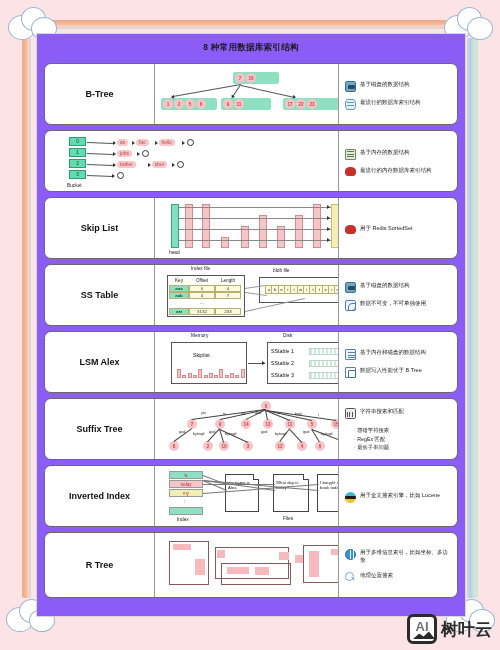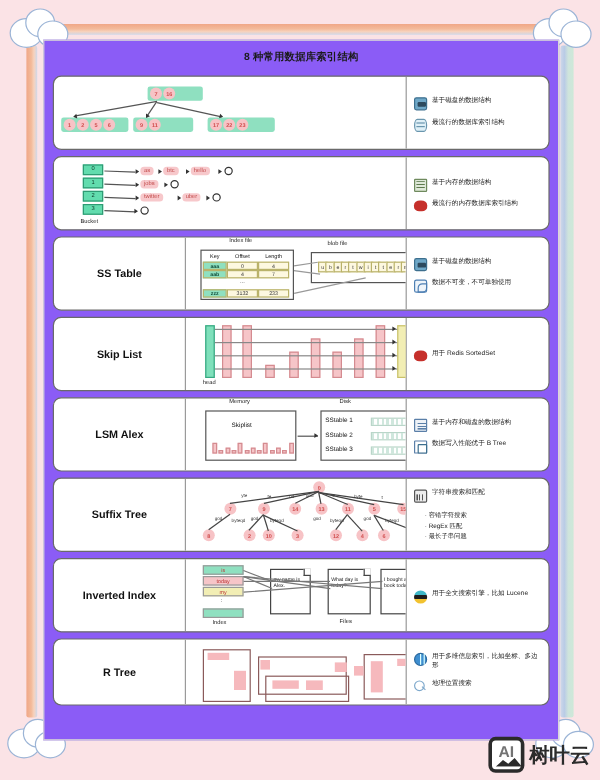--- a/index.html
+++ b/index.html
@@ -58,21 +58,21 @@
     color: #1b1b1b; padding-top: 8px; letter-spacing: .2px;
   }
   #rows { padding: 9px 7px 0 7px; }
 
   .row {
     display: flex; align-items: stretch;
     border: 1.3px solid #6a6a6a; border-radius: 7px;
     height: 62px; margin-bottom: 5px; background: #fff;
     overflow: hidden;
   }
-  .row.tall { height: 56px; }
+  .row.tall { height: 66px; }
   .col-name {
     width: 110px; flex: none; display: flex; align-items: center; justify-content: center;
     border-right: 1.1px solid #9a9a9a; font-weight: bold; font-size: 9px; color: #111;
   }
   .col-diagram {
     flex: 1; position: relative; border-right: 1.1px solid #9a9a9a; overflow: hidden;
   }
   .col-notes {
     width: 118px; flex: none; padding: 6px 4px 4px 6px;
     display: flex; flex-direction: column; justify-content: center; gap: 7px;
@@ -168,20 +168,21 @@
     </div>
   <div class="cloud cloud-br">
       <span></span>
     </div>
 </div>
 
 <div id="card">
   <div id="title">8 种常用数据库索引结构</div>
   <div id="rows">
       <div class="row">
+        <div class="col-name">B-Tree</div>
         <div class="col-diagram">
           <div class="gnode" style="left: 78px; top: 8px; width: 46px; height: 12px;"></div>
           <div class="pkey" style="left: 80px; top: 9px;">7</div>
           <div class="pkey" style="left: 91px; top: 9px;">16</div>
           <div class="gnode" style="left: 6px; top: 34px; width: 56px; height: 12px;"></div>
           <div class="pkey" style="left: 8px; top: 35px;">1</div>
           <div class="pkey" style="left: 19px; top: 35px;">2</div>
           <div class="pkey" style="left: 30px; top: 35px;">5</div>
           <div class="pkey" style="left: 41px; top: 35px;">6</div>
           <div class="lnk" style="left: 86px; top: 21px; width: 69.0507px; transform: rotate(169.992deg);"></div>
@@ -242,20 +243,50 @@
           <div class="circ" style="left: 72px; top: 41px;"></div>
         </div>
         <div class="col-notes">
           <div class="note">
             <span class="note-ico ico-mem"></span>
             <span class="note-txt">基于内存的数据结构</span>
           </div>
           <div class="note">
             <span class="note-ico ico-redis"></span>
             <span class="note-txt">最流行的内存数据库索引结构</span>
+          </div>
+        </div>
+      </div>
+      <div class="row">
+        <div class="col-name">Skip List</div>
+        <div class="col-diagram">
+          <div class="slh" style="left: 16px; top: 6px; width: 8px; height: 44px;"></div>
+          <div class="lbl" style="left: 14px; top: 52px;">head</div>
+          <div class="slt" style="left: 176px; top: 6px; width: 8px; height: 44px;"></div>
+          <div class="sl" style="left: 30px; top: 6px; width: 8px; height: 44px;"></div>
+          <div class="sl" style="left: 47px; top: 6px; width: 8px; height: 44px;"></div>
+          <div class="sl" style="left: 66px; top: 39px; width: 8px; height: 11px;"></div>
+          <div class="sl" style="left: 86px; top: 28px; width: 8px; height: 22px;"></div>
+          <div class="sl" style="left: 104px; top: 17px; width: 8px; height: 33px;"></div>
+          <div class="sl" style="left: 122px; top: 28px; width: 8px; height: 22px;"></div>
+          <div class="sl" style="left: 140px; top: 17px; width: 8px; height: 33px;"></div>
+          <div class="sl" style="left: 158px; top: 6px; width: 8px; height: 44px;"></div>
+          <div class="lnk" style="left: 24px; top: 9px; width: 152px; transform: rotate(0deg); background: rgb(136, 136, 136);"></div>
+          <div class="arrowr" style="left: 172px; top: 7px;"></div>
+          <div class="lnk" style="left: 24px; top: 20px; width: 152px; transform: rotate(0deg); background: rgb(136, 136, 136);"></div>
+          <div class="arrowr" style="left: 172px; top: 18px;"></div>
+          <div class="lnk" style="left: 24px; top: 31px; width: 152px; transform: rotate(0deg); background: rgb(136, 136, 136);"></div>
+          <div class="arrowr" style="left: 172px; top: 29px;"></div>
+          <div class="lnk" style="left: 24px; top: 42px; width: 152px; transform: rotate(0deg); background: rgb(136, 136, 136);"></div>
+          <div class="arrowr" style="left: 172px; top: 40px;"></div>
+        </div>
+        <div class="col-notes">
+          <div class="note">
+            <span class="note-ico ico-redis"></span>
+            <span class="note-txt">用于 Redis SortedSet</span>
           </div>
         </div>
       </div>
       <div class="row">
         <div class="col-name">SS Table</div>
         <div class="col-diagram">
           <div class="lbl" style="left: 36px; top: 1px;">Index file</div>
           <div class="lbl" style="left: 118px; top: 3px;">blob file</div>
           <div class="box" style="left: 12px; top: 10px; width: 78px; height: 42px;"></div>
           <div class="tcell h" style="left: 14px; top: 12px; width: 20px; height: 7px;">Key</div>
@@ -289,50 +320,20 @@
           <div class="lnk" style="left: 90px; top: 46px; width: 61.3922px; transform: rotate(-12.2251deg); background: rgb(153, 153, 153);"></div>
         </div>
         <div class="col-notes">
           <div class="note">
             <span class="note-ico ico-disk"></span>
             <span class="note-txt">基于磁盘的数据结构</span>
           </div>
           <div class="note">
             <span class="note-ico ico-foot"></span>
             <span class="note-txt">数据不可变，不可单独使用</span>
-          </div>
-        </div>
-      </div>
-      <div class="row">
-        <div class="col-name">Skip List</div>
-        <div class="col-diagram">
-          <div class="slh" style="left: 16px; top: 6px; width: 8px; height: 44px;"></div>
-          <div class="lbl" style="left: 14px; top: 52px;">head</div>
-          <div class="slt" style="left: 176px; top: 6px; width: 8px; height: 44px;"></div>
-          <div class="sl" style="left: 30px; top: 6px; width: 8px; height: 44px;"></div>
-          <div class="sl" style="left: 47px; top: 6px; width: 8px; height: 44px;"></div>
-          <div class="sl" style="left: 66px; top: 39px; width: 8px; height: 11px;"></div>
-          <div class="sl" style="left: 86px; top: 28px; width: 8px; height: 22px;"></div>
-          <div class="sl" style="left: 104px; top: 17px; width: 8px; height: 33px;"></div>
-          <div class="sl" style="left: 122px; top: 28px; width: 8px; height: 22px;"></div>
-          <div class="sl" style="left: 140px; top: 17px; width: 8px; height: 33px;"></div>
-          <div class="sl" style="left: 158px; top: 6px; width: 8px; height: 44px;"></div>
-          <div class="lnk" style="left: 24px; top: 9px; width: 152px; transform: rotate(0deg); background: rgb(136, 136, 136);"></div>
-          <div class="arrowr" style="left: 172px; top: 7px;"></div>
-          <div class="lnk" style="left: 24px; top: 20px; width: 152px; transform: rotate(0deg); background: rgb(136, 136, 136);"></div>
-          <div class="arrowr" style="left: 172px; top: 18px;"></div>
-          <div class="lnk" style="left: 24px; top: 31px; width: 152px; transform: rotate(0deg); background: rgb(136, 136, 136);"></div>
-          <div class="arrowr" style="left: 172px; top: 29px;"></div>
-          <div class="lnk" style="left: 24px; top: 42px; width: 152px; transform: rotate(0deg); background: rgb(136, 136, 136);"></div>
-          <div class="arrowr" style="left: 172px; top: 40px;"></div>
-        </div>
-        <div class="col-notes">
-          <div class="note">
-            <span class="note-ico ico-redis"></span>
-            <span class="note-txt">用于 Redis SortedSet</span>
           </div>
         </div>
       </div>
       <div class="row">
         <div class="col-name">LSM Alex</div>
         <div class="col-diagram">
           <div class="lbl" style="left: 36px; top: 1px;">Memory</div>
           <div class="lbl" style="left: 128px; top: 1px;">Disk</div>
           <div class="box" style="left: 16px; top: 10px; width: 76px; height: 42px;"></div>
           <div class="lbl-b" style="left: 38px; top: 20px;">Skiplist</div>

